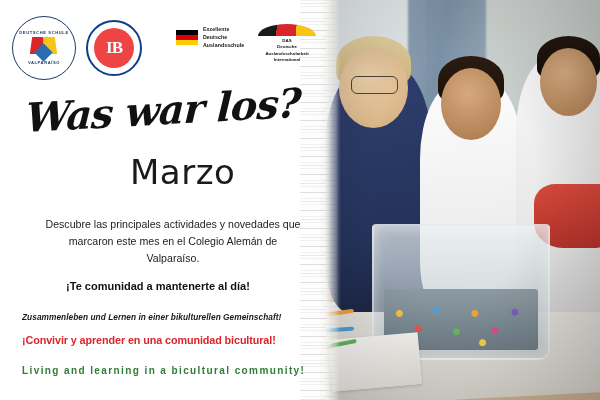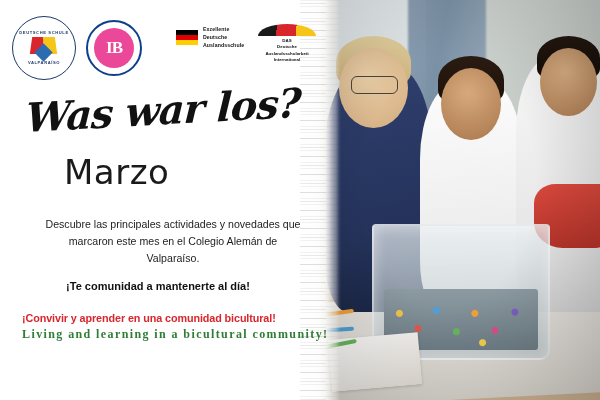--- a/index.html
+++ b/index.html
@@ -226,21 +226,21 @@
 
   .logo-ib {
     position: absolute; left: 86px; top: 6px;
     width: 52px; height: 52px; border-radius: 50%;
     background: #ffffff;
     border: 2px solid #0f3f8c;
     display: flex; align-items: center; justify-content: center;
   }
   .logo-ib .ib-inner {
     width: 40px; height: 40px; border-radius: 50%;
-    background: #ec4899; color: #fff;
+    background: #ef4444; color: #fff;
     display: flex; align-items: center; justify-content: center;
     font-weight: bold; font-size: 17px; letter-spacing: -1px;
     font-family: "Liberation Serif", serif;
   }
 
   .logo-exz {
     position: absolute; left: 176px; top: 12px;
     display: flex; align-items: center; gap: 5px;
   }
   .flag-de {
@@ -286,21 +286,21 @@
     transform: rotate(-3.2deg) skewX(-6deg);
     transform-origin: left center;
     white-space: nowrap;
   }
   .month {
     font-family: "DejaVu Sans", sans-serif;
     font-size: 34px;
     color: #1a1a1a;
     letter-spacing: .5px;
     margin-top: 14px;
-    margin-left: 38px;
+    margin-left: 104px;
   }
 
   
   .lead {
     position: absolute;
     left: 45px; top: 216px;
     width: 256px;
     text-align: center;
     font-size: 10.6px;
     line-height: 1.62;
@@ -330,32 +330,31 @@
     font-style: italic;
     font-weight: bold;
     color: #1a1a1a;
     letter-spacing: .05px;
     white-space: nowrap;
   }
   .sl-es {
     font-size: 10.8px;
     font-weight: bold;
     color: #d8262c;
-    margin-top: 0;
+    margin-top: 12px;
     letter-spacing: -.1px;
     white-space: nowrap;
   }
   .sl-en {
-    font-size: 12px;
+    font-size: 10px;
     font-weight: bold;
     color: #2f7d36;
-    margin-top: 3px;
+    margin-top: 19px;
     letter-spacing: 1.4px;
     white-space: nowrap;
-    font-family: Liberation Serif, serif;
   }
 </style>
 </head>
 <body>
 
 <div class="poster">
 
   <div class="photo">
     <div class="ph-wall"></div>
     <div class="ph-window"></div>
@@ -430,17 +429,18 @@
 
   <div class="headline">
     <div class="script-title">Was war los?</div>
     <div class="month">Marzo</div>
   </div>
 
   <div class="lead">Descubre las principales actividades y novedades que marcaron este mes en el Colegio Alemán de Valparaíso.</div>
   <div class="cta">¡Te comunidad a mantenerte al día!</div>
 
   <div class="slogan">
+    <div class="sl-de">Zusammenleben und Lernen in einer bikulturellen Gemeinschaft!</div>
     <div class="sl-es">¡Convivir y aprender en una comunidad bicultural!</div>
     <div class="sl-en">Living and learning in a bicultural community!</div>
   </div>
 
 </div>
 
 </body></html>

